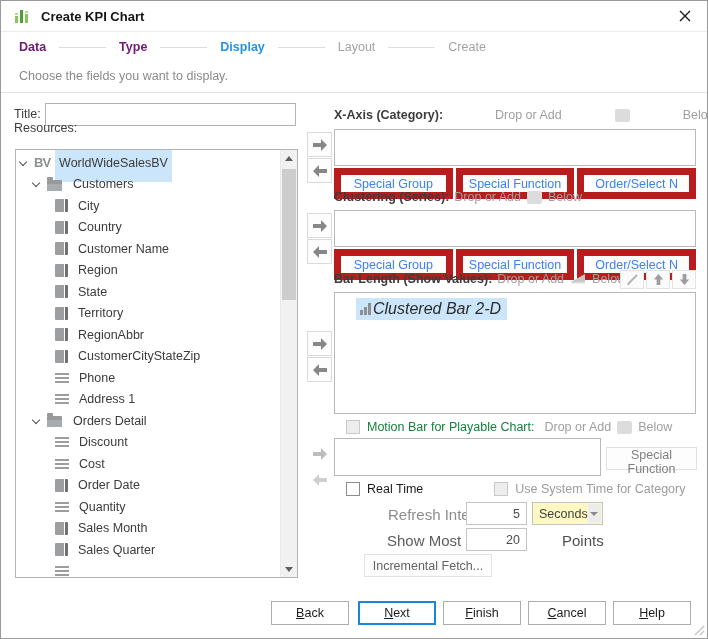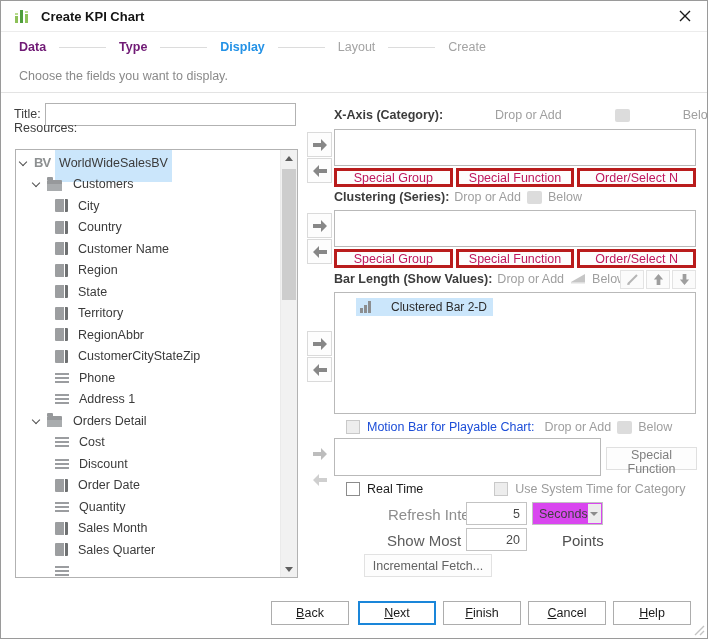--- a/index.html
+++ b/index.html
@@ -55,42 +55,42 @@
   .arrow-btn { width:25px; height:25px; background:#fdfdfd; border:1px solid #dadada; display:flex; align-items:center; justify-content:center; padding:0; }
   .arrow-btn.flat { border-color:transparent; background:transparent; }
 
   
   .sec-header { position:absolute; left:333px; height:16px; display:flex; align-items:center; white-space:nowrap; }
   .sec-header .hdr { font-weight:bold; color:#3c3c3c; font-size:12.5px; margin-right:5px; }
   .sec-header .hint { color:#9f9f9f; font-size:12.5px; }
   .addbox-icon { display:inline-block; width:15px; height:13px; background:#dcdcdc; border-radius:2px; margin:0 6px; }
   .dropbox { position:absolute; left:333px; width:362px; border:1px solid #b9b9b9; background:#fff; }
   .btnrow { position:absolute; left:333px; width:362px; display:flex; gap:3px; }
-  .soft-btn { flex:1; height:19px; background:#fdfdfd; border:3px solid #b91c1c; color:#be185d; font:12.5px "Liberation Sans",sans-serif; }
+  .soft-btn { flex:1; height:31px; background:#fdfdfd; border:7px solid #b91c1c; color:#3b82f6; font:12.5px "Liberation Sans",sans-serif; }
   .mini-btns { position:absolute; top:269px; left:619px; display:flex; gap:2px; }
   .mini-btn { width:24px; height:19px; background:#fbfbfb; border:1px solid #e3e3e3; display:flex; align-items:center; justify-content:center; padding:0; }
   .chart-item { position:absolute; left:21px; top:5px; display:inline-flex; align-items:center; background:#cbe6fb; padding:2px 6px 2px 4px; }
-  .chart-item .ci-label { font-size:12px; color:#2c2c2c; margin-left:20px; }
+  .chart-item .ci-label { font-size:16px; color:#2c2c2c; margin-left:2px;font-style:italic; }
   .bars-icon { display:flex; align-items:flex-end; gap:1px; height:12px; }
   .bars-icon i { display:block; width:3px; background:#8c8e90; }
   .ramp-icon { display:inline-block; margin:0 6px; }
 
   .motion-row { position:absolute; left:345px; top:419px; display:flex; align-items:center; white-space:nowrap; }
-  .motion-row .mlabel { color:#1d4ed8; font-size:12.5px; margin:0 10px 0 7px; }
+  .motion-row .mlabel { color:#15803d; font-size:12.5px; margin:0 10px 0 7px; }
   .motion-row .hint { color:#9f9f9f; font-size:12.5px; }
   .cb { width:14px; height:14px; border:1px solid #8c8c8c; background:#fff; display:inline-block; flex:none; }
   .cb.disabled { border-color:#c9c9c9; background:#ededed; }
 
   .rt-row { position:absolute; left:345px; top:481px; display:flex; align-items:center; }
   .rt-row .rt-label { color:#1c1c1c; font-size:12.5px; margin:0 16px 0 7px; }
   .rt-row .st-label { color:#9c9c9c; font-size:12.5px; margin-left:7px; }
 
   .field-label { position:absolute; font-size:15px;margin-left:24px; }
   .num-input { position:absolute; width:61px; height:23px; border:1px solid #c3c3c3; text-align:right; padding-right:6px; font:12.5px "Liberation Sans",sans-serif; color:#4a4a4a; background:#fff; }
-  .select { position:absolute; left:531px; top:501px; width:71px; height:23px; border:1px solid #c3c3c3; display:flex; align-items:center; background:#d946ef; }
+  .select { position:absolute; left:531px; top:501px; width:71px; height:23px; border:1px solid #c3c3c3; display:flex; align-items:center; background:#fef9c3; }
   .select .sel-text { flex:1; padding-left:6px; color:#3f3f3f; font-size:12.5px; }
   .select .sel-arrow { width:17px; height:19px; margin-right:1px; background:#ececec; display:flex; align-items:center; justify-content:center; }
   .sel-tri { width:0; height:0; border-left:4px solid transparent; border-right:4px solid transparent; border-top:4px solid #8b8b8b; }
 
   .inc-btn { position:absolute; left:363px; top:553px; width:128px; height:23px; background:#fdfdfd; border:1px solid #e2e2e2; color:#636363; font:12.5px "Liberation Sans",sans-serif; }
   .sf-btn { position:absolute; left:605px; top:446px; width:91px; height:23px; background:#fdfdfd; border:1px solid #e0e0e0; color:#7f7f7f; font:12.5px "Liberation Sans",sans-serif; }
 
   
   .footer-btn { position:absolute; top:600px; width:78px; height:24px; background:#fff; border:1px solid #adadad; color:#1b1b1b; font:12.5px "Liberation Sans",sans-serif; }
   .footer-btn.default { border:2px solid #1a86d9; }
@@ -187,25 +187,25 @@
           <span class="ico-measure"></span>
           <span class="tlbl">Address 1</span>
         </div>
       <div class="trow lvl1">
         <span class="chev"></span>
         <span class="ico-folder"></span>
         <span class="tlbl">Orders Detail</span>
       </div>
       <div class="trow lvl2">
           <span class="ico-measure"></span>
+          <span class="tlbl">Discount</span>
+        </div>
+      <div class="trow lvl2">
+          <span class="ico-measure"></span>
           <span class="tlbl">Cost</span>
-        </div>
-      <div class="trow lvl2">
-          <span class="ico-measure"></span>
-          <span class="tlbl">Discount</span>
         </div>
       <div class="trow lvl2">
           <span class="ico-dim"></span>
           <span class="tlbl">Order Date</span>
         </div>
       <div class="trow lvl2">
           <span class="ico-measure"></span>
           <span class="tlbl">Quantity</span>
         </div>
       <div class="trow lvl2">

